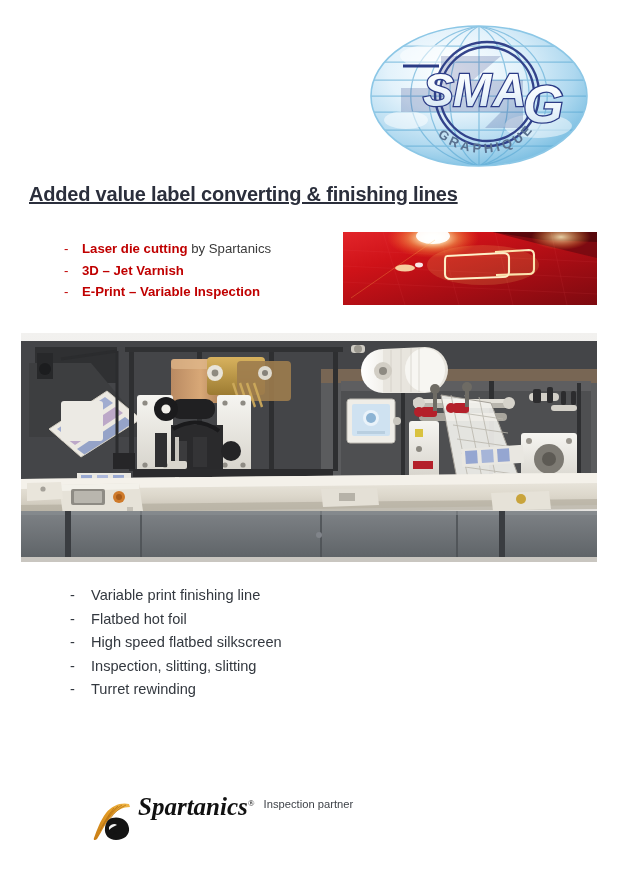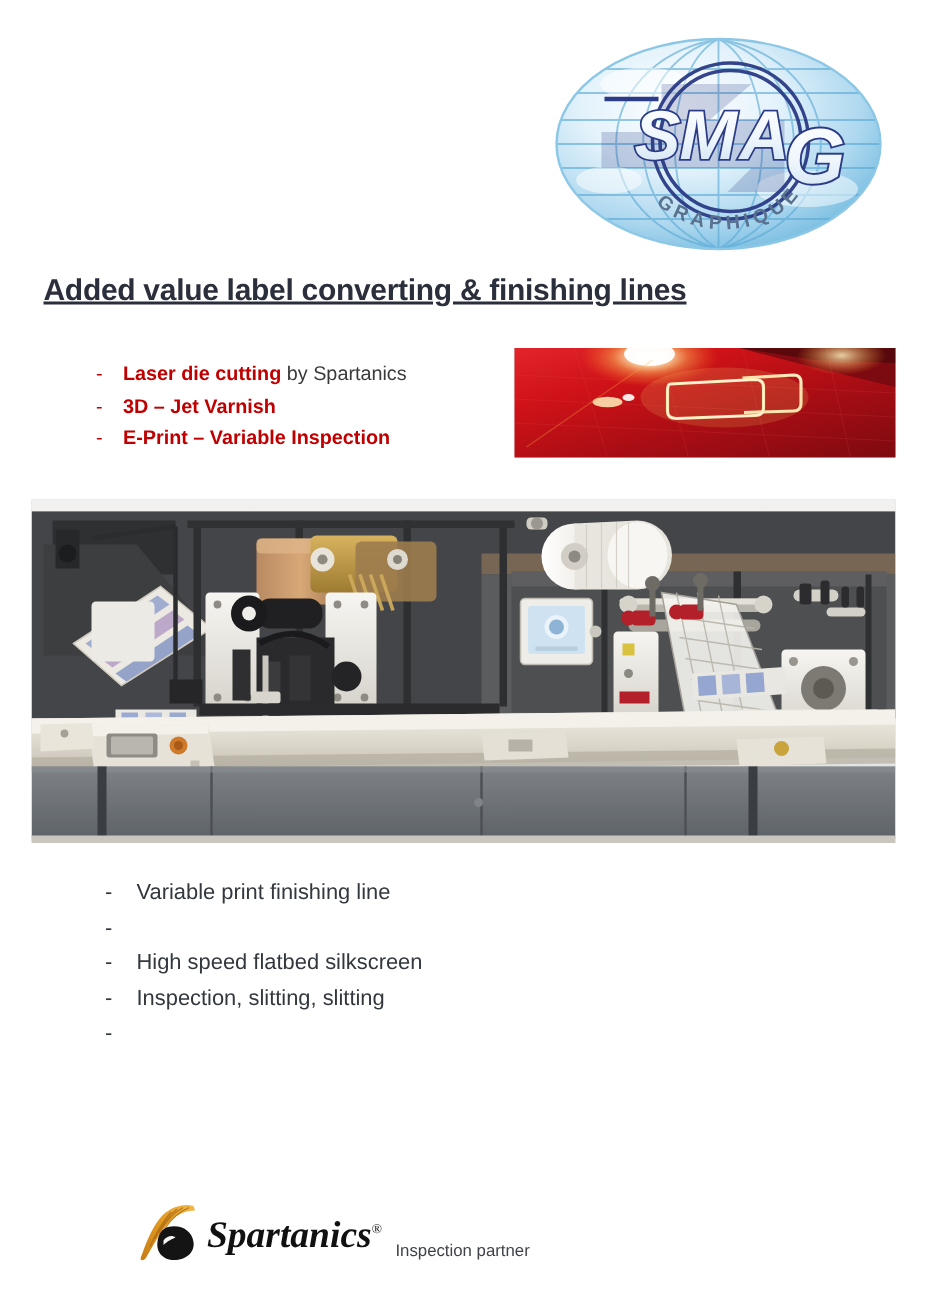--- a/index.html
+++ b/index.html
@@ -111,21 +111,21 @@
     width: 21px;
     flex: 0 0 21px;
   }
 
   
   .footer {
     position: absolute;
     left: 88px;
     top: 800px;
     display: flex;
-    align-items: flex-end;
+    align-items: flex-start;
   }
   .spartan-helmet {
     width: 44px;
     height: 42px;
     flex: 0 0 44px;
   }
   .spartan-helmet svg { display: block; width: 100%; height: 100%; }
   .spartanics-word {
     font-family: "Liberation Serif", serif;
     font-style: italic;
@@ -588,34 +588,36 @@
 
 <div class="capability-list">
 
   <div class="capability-row">
     <span class="capability-dash">-</span>
     <span>Variable print finishing line</span>
   </div>
 
   <div class="capability-row">
     <span class="capability-dash">-</span>
+    <span>Flatbed hot foil</span>
   </div>
 
   <div class="capability-row">
     <span class="capability-dash">-</span>
     <span>High speed flatbed silkscreen</span>
   </div>
 
   <div class="capability-row">
     <span class="capability-dash">-</span>
     <span>Inspection, slitting, slitting</span>
   </div>
 
   <div class="capability-row">
     <span class="capability-dash">-</span>
+    <span>Turret rewinding</span>
   </div>
 
 </div>
 
 <div class="footer">
 
   <div class="spartan-helmet">
     <svg viewBox="0 0 44 42" xmlns="http://www.w3.org/2000/svg" aria-hidden="true">
       <defs>
         <linearGradient id="plumeG" x1="1" y1="0" x2="0" y2="1">

